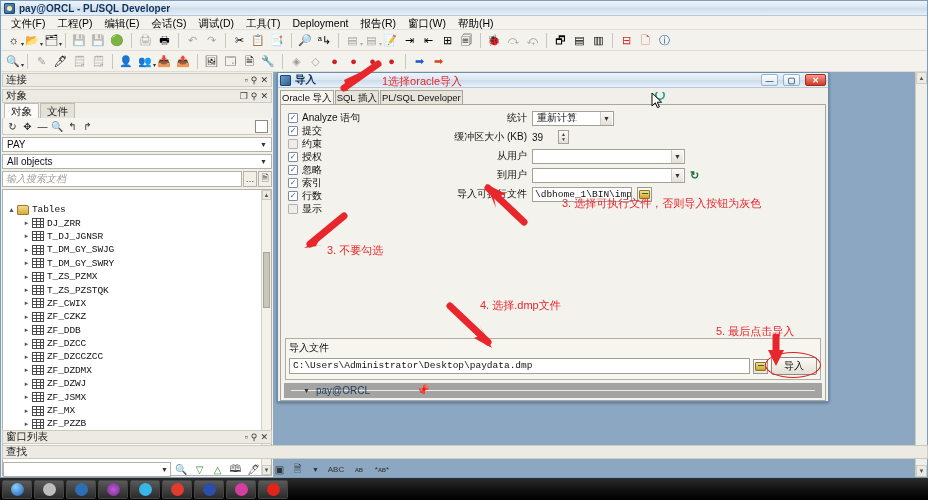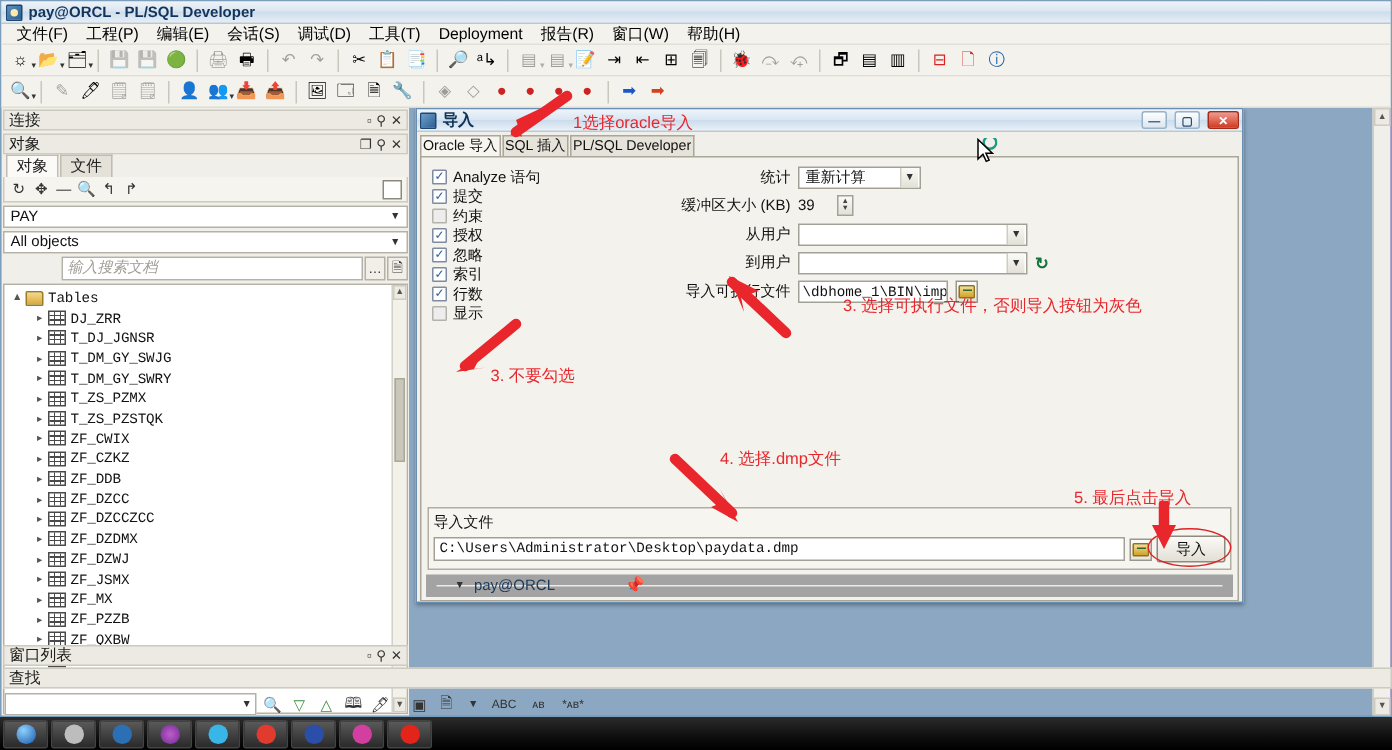--- a/index.html
+++ b/index.html
@@ -62,21 +62,21 @@
     width:17px; height:17px; margin:0 1px;
     display:flex; align-items:center; justify-content:center;
     border:1px solid transparent; border-radius:2px;
     font-size:11px; line-height:1; cursor:default;
     position:relative;
   }
   .tbi.dis { opacity:.35; }
   .tbi .arw { position:absolute; right:-3px; bottom:1px; font-size:6px; color:#333;}
 
   
-  .appbody { flex:1; display:flex; min-height:0; background:#a21caf;}
+  .appbody { flex:1; display:flex; min-height:0; background:#c2410c;}
   
   .leftcol { width:272px; display:flex; flex-direction:column; background:#f0efe9; }
   .dockhdr {
     height:14px; background:#eceae2; border:1px solid #cdcabf;
     display:flex; align-items:center; padding:0 3px;
     font-size:10.5px; color:#1b1b1b;
     margin:1px 1px 0 1px;
   }
   .dockhdr .t { flex:1; }
   .dockhdr .btns { display:flex; gap:3px; align-items:center; font-size:9px; color:#333;}
@@ -99,36 +99,36 @@
   .objtoolbar .bigbox{width:13px;height:13px;border:1px solid #8a8a7d;background:#fff;}
   .combo {
     height:15px; margin:2px 1px 0 1px;
     background:#fff; border:1px solid #b4b1a6;
     display:flex; align-items:center; padding:0 2px 0 4px;
     font-size:10px; color:#111;
   }
   .combo .cv{flex:1; white-space:nowrap; overflow:hidden;}
   .combo .cb{ width:11px;height:11px; display:flex;align-items:center;justify-content:center; font-size:7px;color:#333;}
   .searchrow{
-    height:16px; margin:2px 1px 0 1px; display:flex; align-items:center; gap:1px;padding-left:39px;
+    height:16px; margin:2px 1px 0 1px; display:flex; align-items:center; gap:1px;
   }
   .searchrow .sf{
     flex:1; height:16px; background:#fff; border:1px solid #b4b1a6;
     font-size:10px; color:#a09e97; font-style:italic; padding:0 3px; line-height:14px;
     overflow:hidden; white-space:nowrap;
   }
   .searchrow .sb{
     width:14px;height:16px;border:1px solid #b4b1a6;background:#f1efe8;
     display:flex;align-items:center;justify-content:center;font-size:9px;color:#333;
   }
   .treewrap{
     flex:1; margin:2px 1px 1px 1px; background:#fff;
     border:1px solid #b4b1a6; position:relative; overflow:hidden;
   }
-  .tree{ padding:2px 0 0 0; }
+  .tree{ padding:2px 0 0 0;margin-top:11px; }
   .trow{ height:13.4px; display:flex; align-items:center; font-size:10px; white-space:nowrap; color:#111;}
   .trow .exp{ width:11px; text-align:center; font-size:7px; color:#555;}
   .trow .ic{ width:12px; height:10px; margin-right:3px; }
   .ic.folder{
     background:linear-gradient(to bottom,#f6d98b,#d8a93c);
     border:1px solid #9c7c22; border-radius:1px 2px 1px 1px;
   }
   .ic.tbl{
     background:#fff; border:1px solid #4a4a4a;
     background-image:

